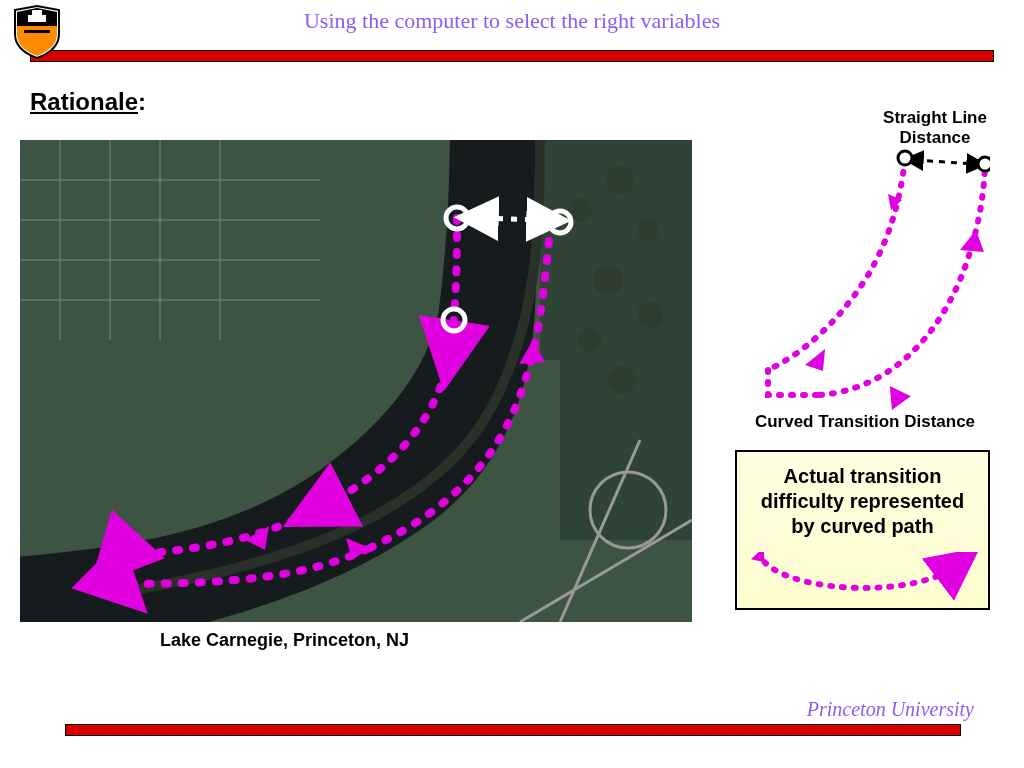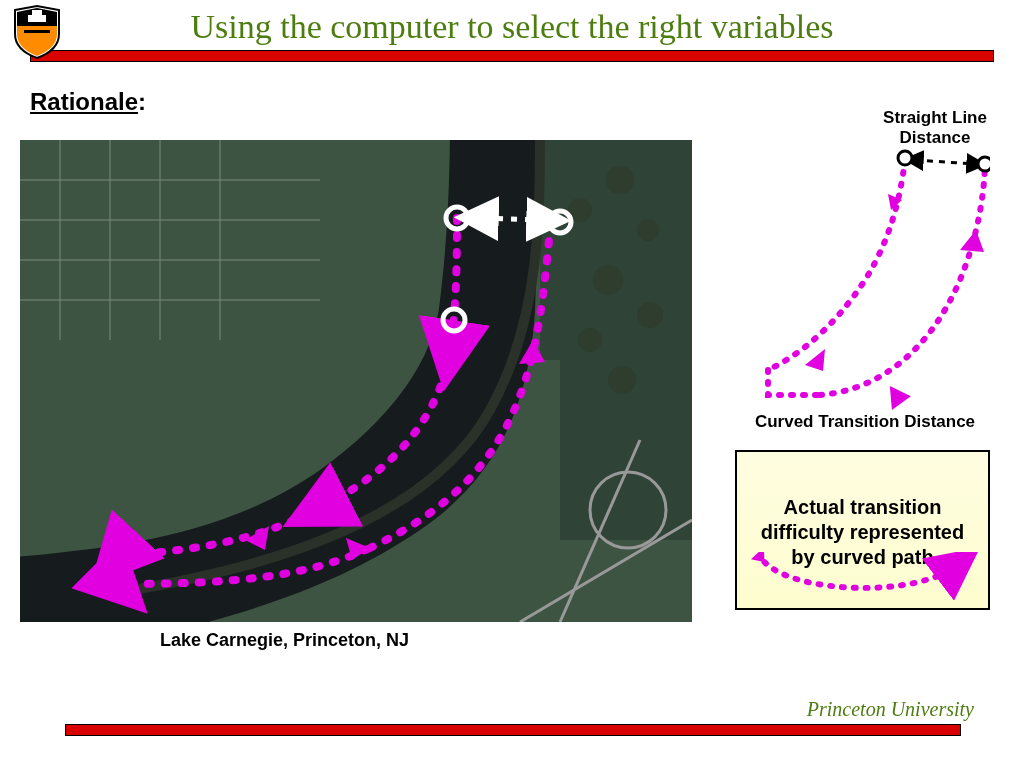--- a/index.html
+++ b/index.html
@@ -22,22 +22,22 @@
     height: 12px;
     background: #d90000;
     border: 1px solid #000;
   }
   .title {
     position: absolute;
     left: 0;
     top: 8px;
     width: 1024px;
     text-align: center;
-    font-size: 34px;
-    color: #4d7c0f;
+    font-size: 22px;
+    color: #8b5cf6;
   }
   .shield {
     position: absolute;
     left: 12px;
     top: 4px;
     width: 50px;
     height: 56px;
   }
   .shield svg { width:100%; height:100%; }
 
@@ -48,21 +48,21 @@
     top: 724px;
     width: 896px;
     height: 12px;
     background: #d90000;
     border: 1px solid #000;
   }
   .footer-label {
     position: absolute;
     right: 50px;
     top: 698px;
-    color: #4d7c0f;
+    color: #8b5cf6;
     font-size: 20px;
     font-family: "Times New Roman", serif;
     font-style: italic;
   }
 
   
   .rationale {
     position: absolute;
     left: 30px;
     top: 88px;
@@ -143,21 +143,20 @@
     background: linear-gradient(to bottom, #fffde0 0%, #fdfdcf 100%);
     border: 2px solid #000;
   }
   .callout .txt {
     padding: 12px 10px 6px 10px;
     font-family: Arial, sans-serif;
     font-size: 20px;
     font-weight: bold;
     text-align: center;
     line-height: 1.25;
-    margin-top: 31px;
   }
   .callout svg { position:absolute; left:0; bottom:6px; width:100%; height:50px; }
 </style>
 </head>
 <body>
 
 <div class="title">Using the computer to select the right variables</div>
 <div class="header-bar"></div>
 
 <div class="shield">

